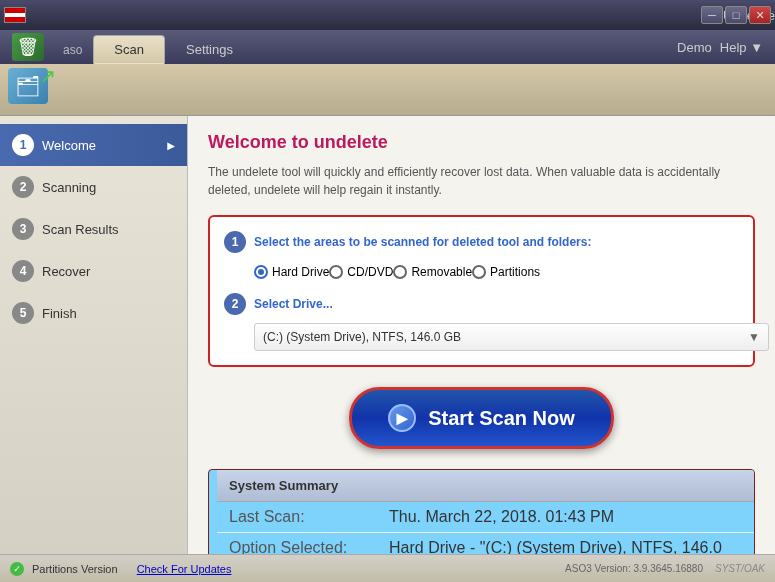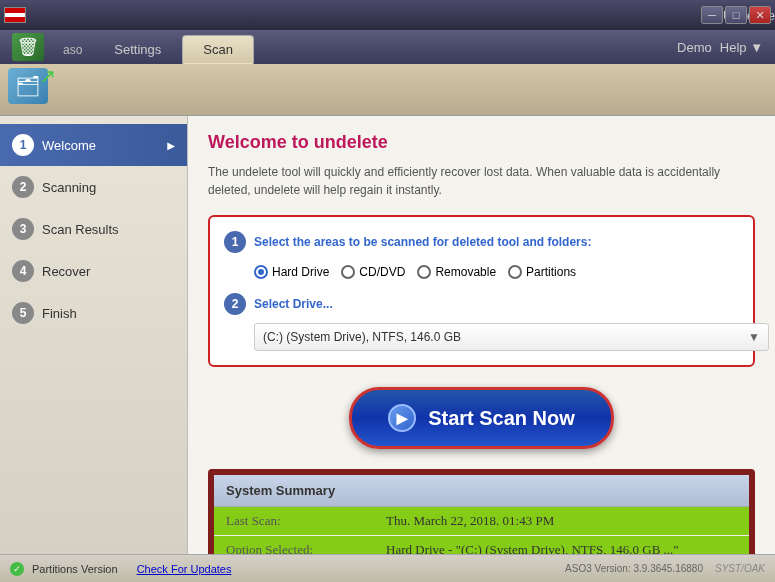--- a/index.html
+++ b/index.html
@@ -229,21 +229,21 @@
       flex-shrink: 0;
     }
     .option-label {
       color: #3366cc;
       font-size: 12px;
       font-weight: bold;
     }
     .radio-group {
       display: flex;
       align-items: center;
-      gap: 12px;
+      gap: 0;
       margin-left: 30px;
     }
     .radio-item {
       display: flex;
       align-items: center;
       gap: 4px;
       cursor: pointer;
       font-size: 12px;
     }
     .radio-circle {
@@ -313,45 +313,45 @@
       border-radius: 50%;
       display: flex;
       align-items: center;
       justify-content: center;
       font-size: 14px;
       border: 2px solid #99bbff;
     }
 
     
     .summary-box {
-      border: 6px solid #7f1d1d;
+      border: 1px solid #7f1d1d;
       border-radius: 4px;
-      background: #84cc16;
+      background: #7dd3fc;
       overflow: hidden;
+      padding-left: 8px;
     }
     .summary-header {
       background: linear-gradient(to bottom, #c8d4e8, #b0bcd4);
       padding: 8px 12px;
       font-size: 13px;
       font-weight: bold;
       color: #333;
       border-bottom: 1px solid #aaa;
     }
     .summary-table {
       width: 100%;
       border-collapse: collapse;
     }
     .summary-table tr {
       border-bottom: 1px solid #eee;
     }
     .summary-table td {
       padding: 6px 12px;
-      font-size: 13px;
+      font-size: 16px;
       vertical-align: top;
-      font-family: Liberation Serif, serif;
     }
     .summary-table td:first-child {
       color: #555;
       width: 160px;
     }
     .summary-table td:last-child {
       color: #333;
     }
 
     
@@ -411,22 +411,22 @@
     <div class="title-btn close">✕</div>
   </div>
 </div>
 
 <div class="menu-bar">
   <div class="menu-logo">
     <div class="logo-icon">🗑</div>
   </div>
   <div class="menu-tabs">
     <div class="menu-tab" style="color:#bbb;font-size:12px;padding:6px 10px;">aso</div>
+    <div class="menu-tab active">Scan</div>
     <div class="menu-tab">Settings</div>
-    <div class="menu-tab active">Scan</div>
   </div>
   <div class="menu-right">
     <span>Demo</span>
     <span>Help ▼</span>
   </div>
 </div>
 
 <div class="app-header">
   <div class="app-icon">
     <div class="app-icon-inner">🗂</div>

